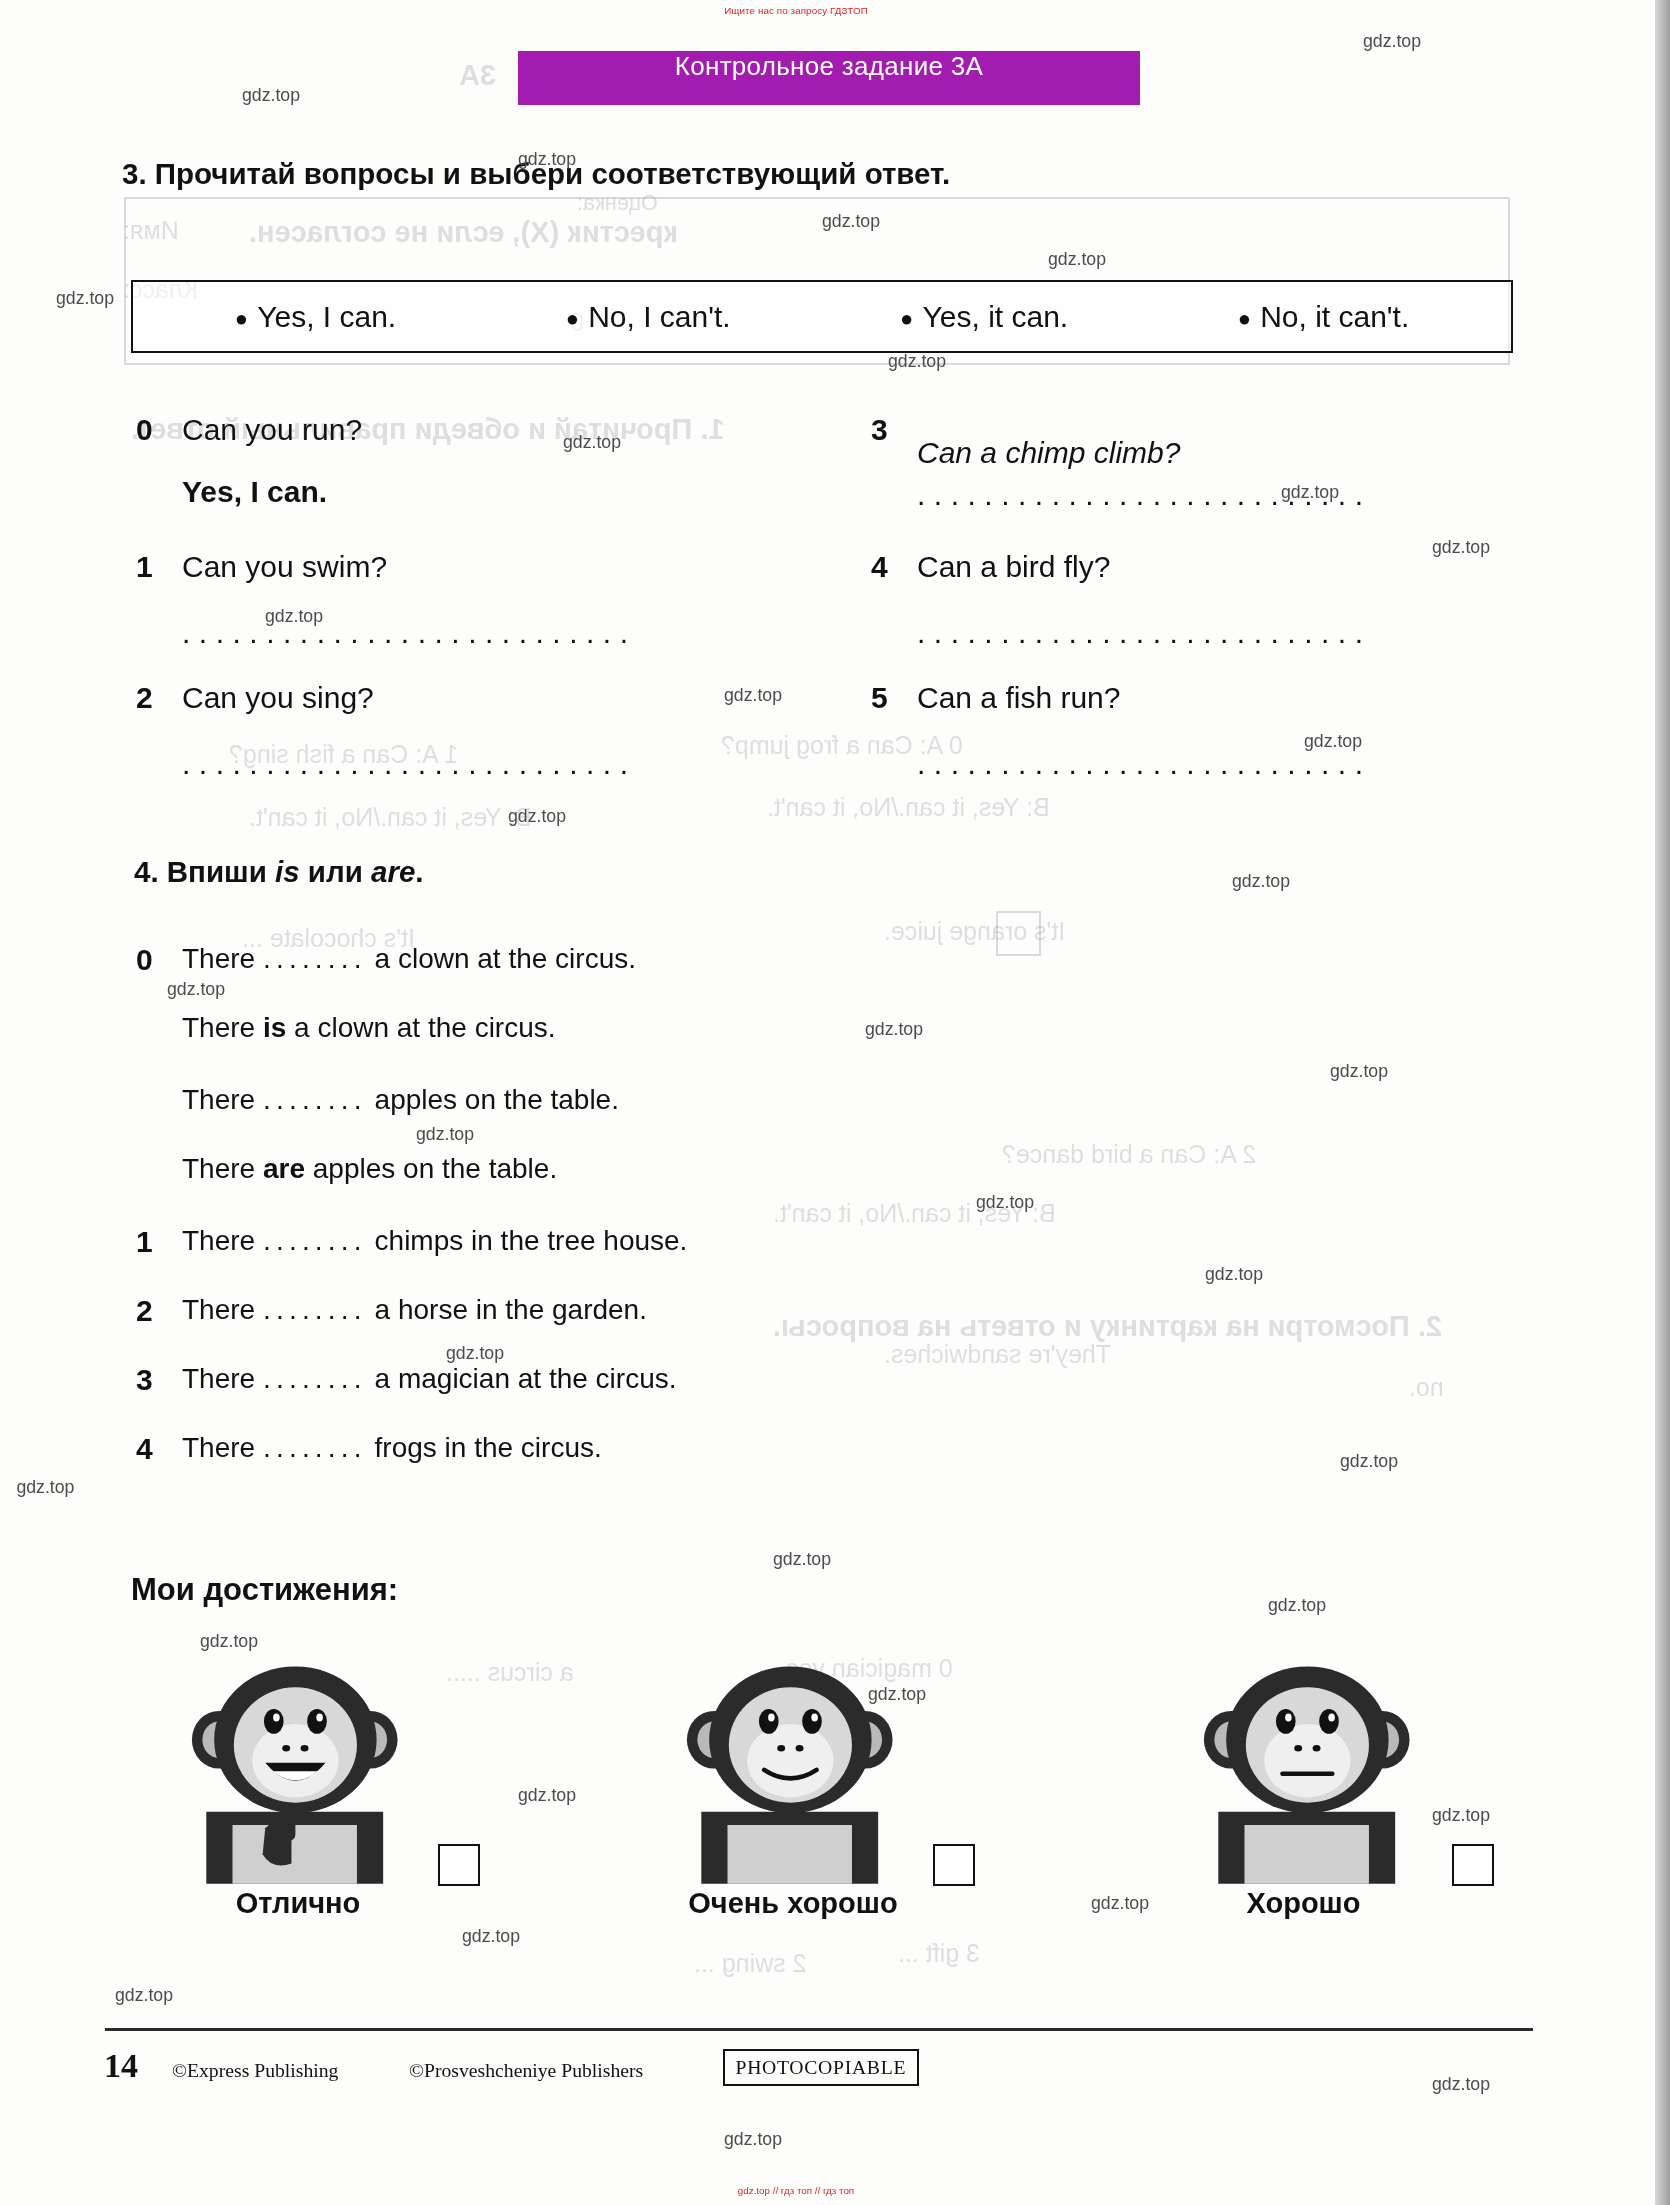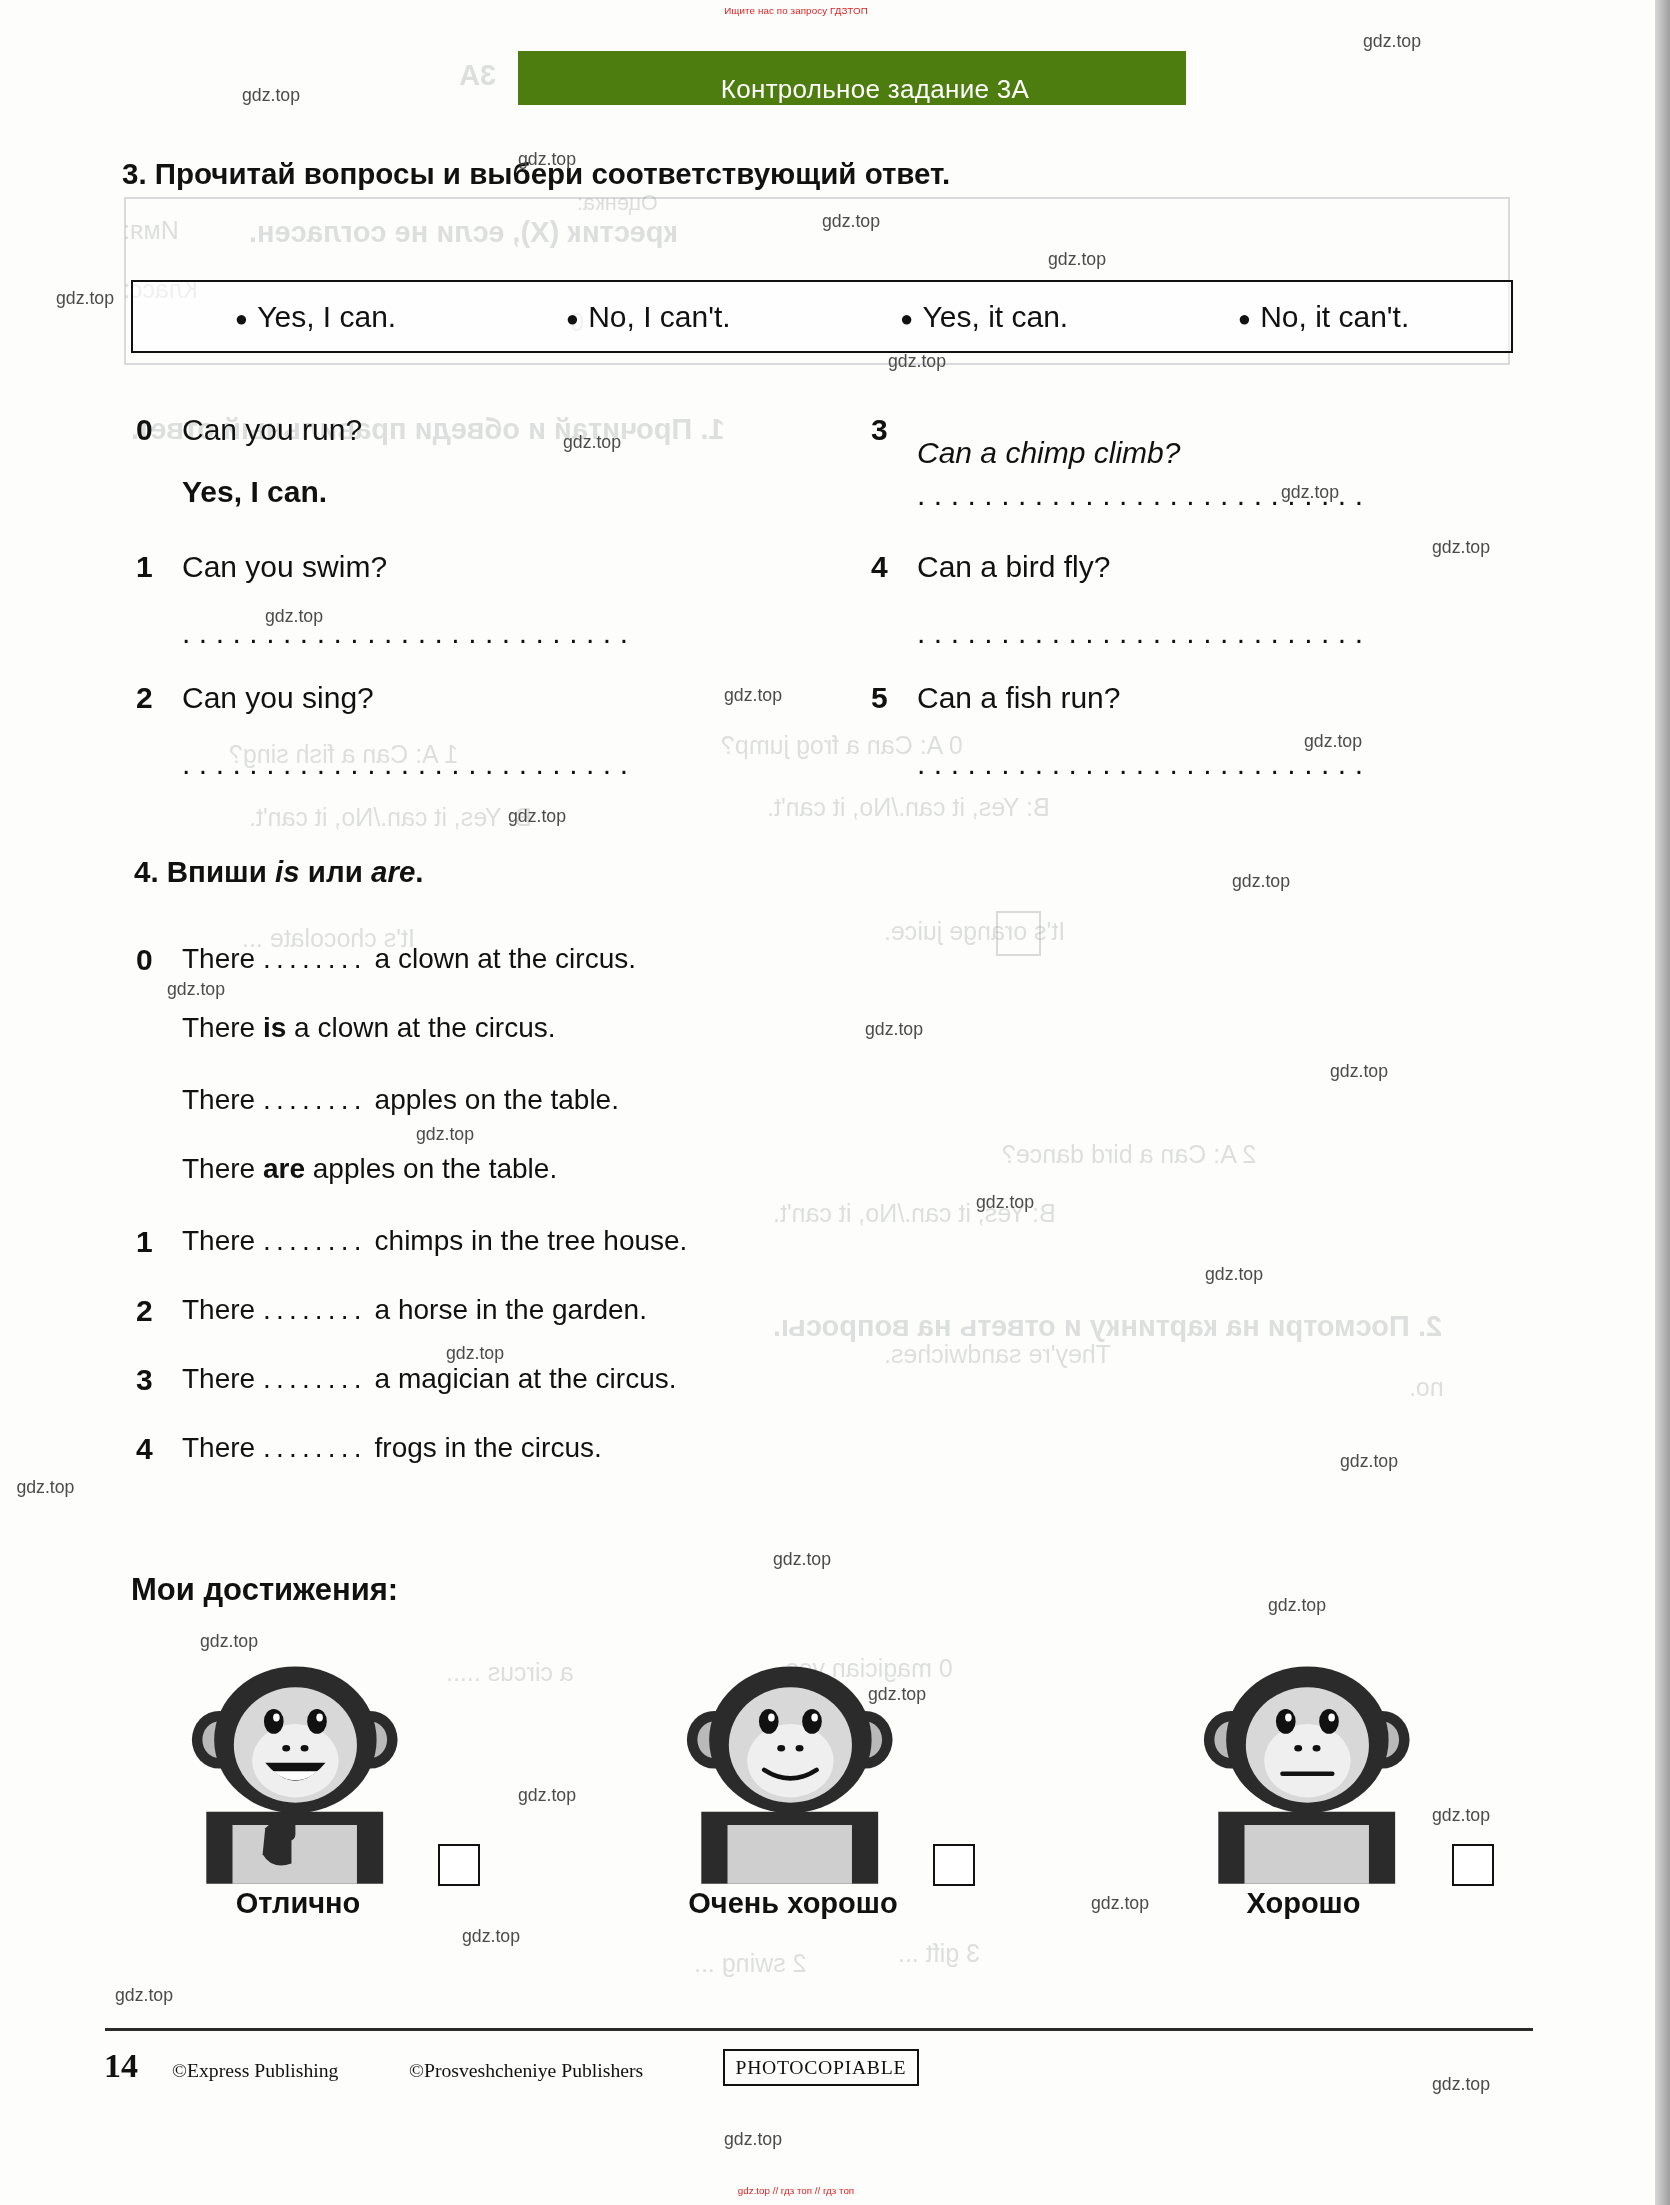--- a/index.html
+++ b/index.html
@@ -44,25 +44,24 @@
     text-align: center;
     font-size: 9.8px;
     color: #d22;
     font-family: "Liberation Sans", sans-serif;
   }
   
   .header-band {
     position: absolute;
     left: 518px; top: 51px;
     width: 622px; height: 54px;
-    background: #4d7c0f;
+    background: #a21caf;
     display: flex;
-    align-items: flex-end;
+    align-items: flex-start;
     justify-content: center;
-    padding-left: 46px;
   }
   .header-band span {
     color: #ffffff;
     font-size: 26px;
     font-family: "Liberation Sans", sans-serif;
     letter-spacing: 0.3px;
   }
   
   .ghost {
     position: absolute;

